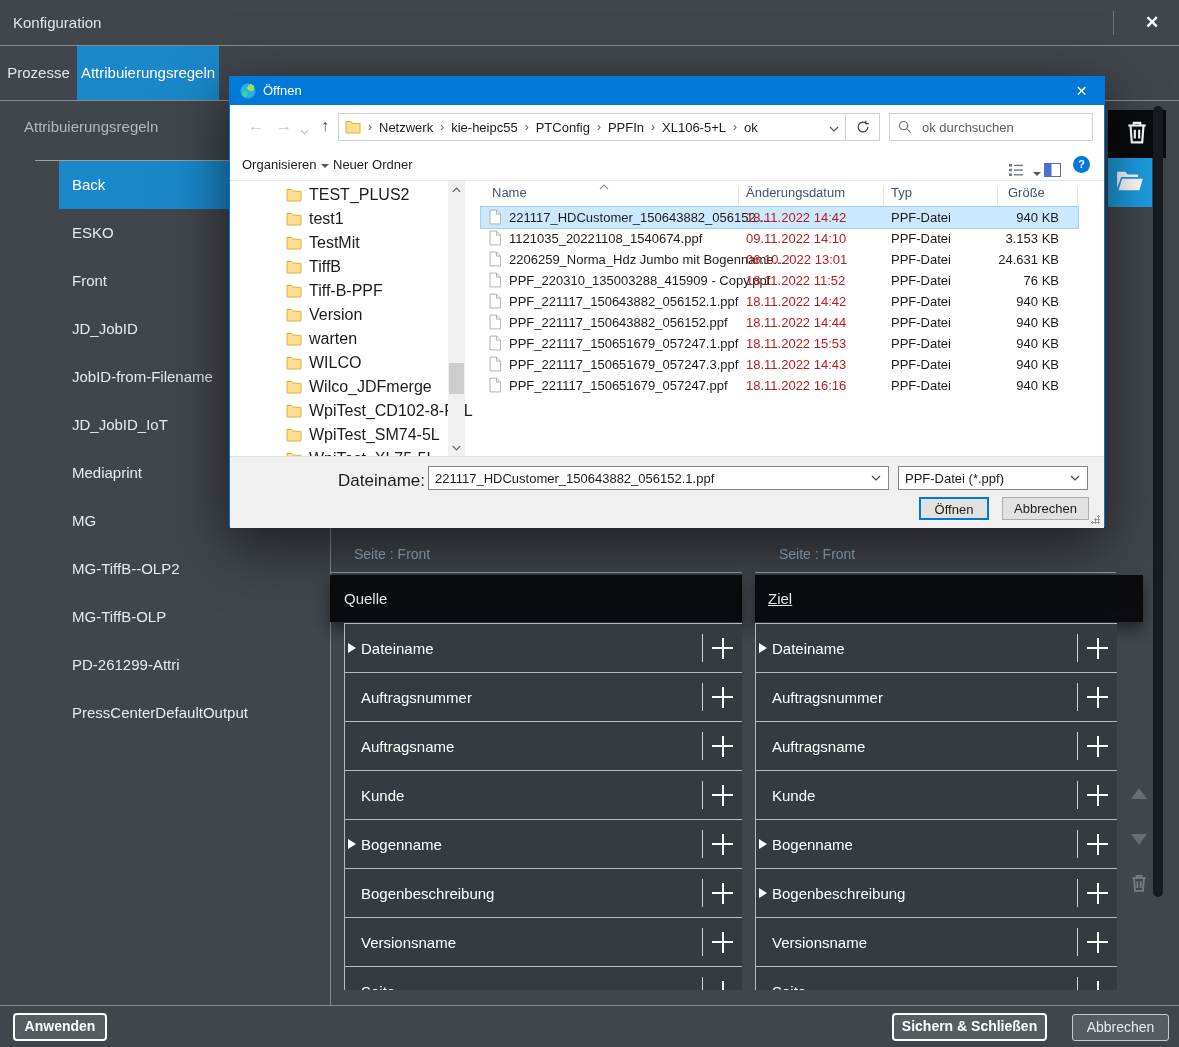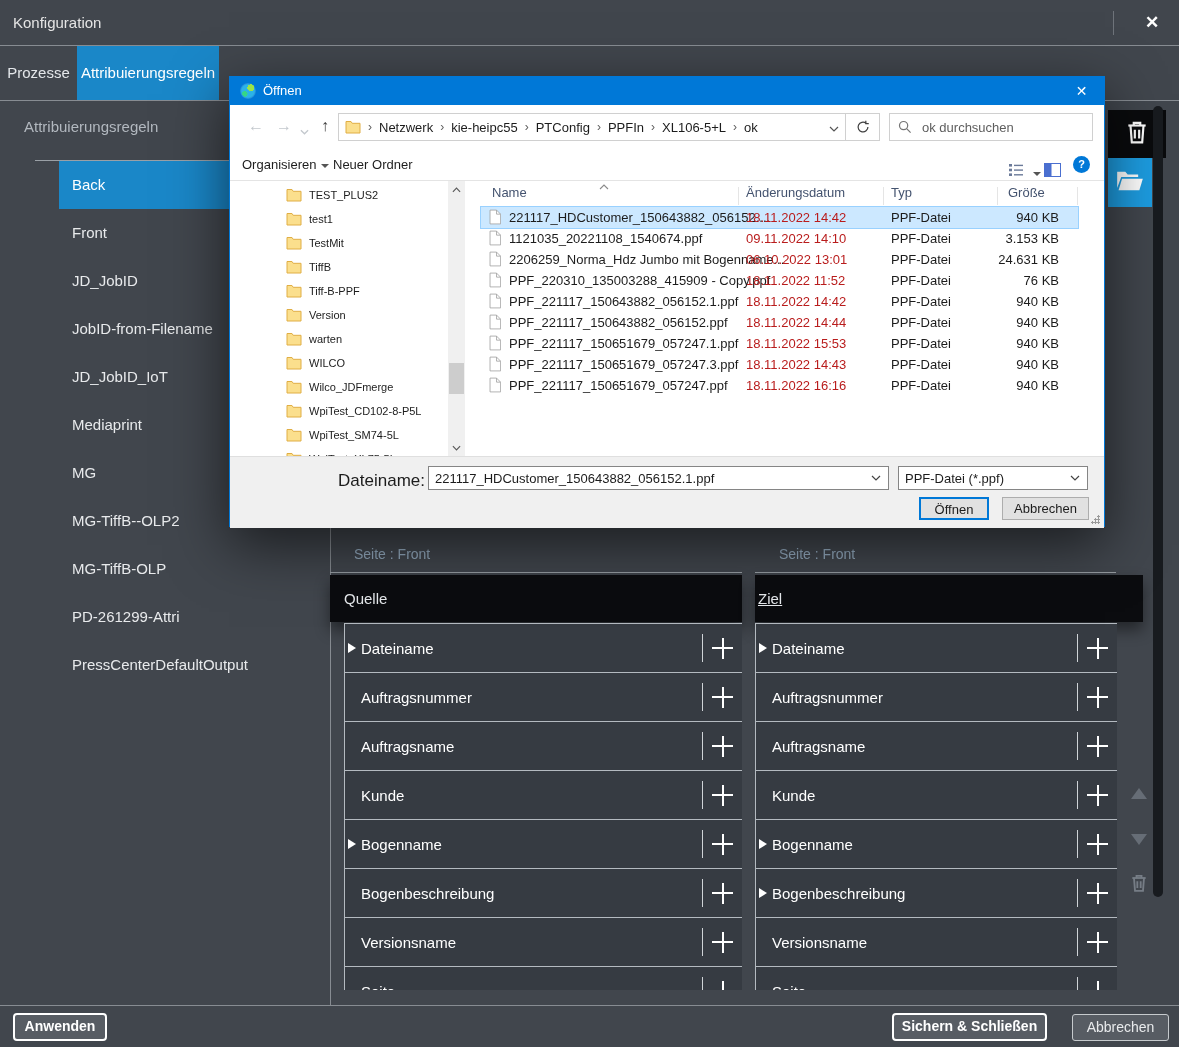--- a/index.html
+++ b/index.html
@@ -27,21 +27,21 @@
   .v-divider{position:absolute;left:330px;top:100px;width:1px;height:905px;background:#878c92;}
 
   
   .seite-strip{position:absolute;top:536px;height:37px;line-height:37px;font-size:14px;color:#97aec3;
                border-bottom:1px solid #9aa0a6;}
   .seite-src{left:330px;width:412px;padding-left:24px;box-sizing:border-box;}
   .seite-tgt{left:755px;width:361px;padding-left:24px;box-sizing:border-box;}
   .black-bar{position:absolute;top:575px;height:47px;line-height:47px;font-size:15px;color:#e6e9ec;
              background:#0b0c0f;box-shadow:0 8px 14px rgba(0,0,0,.45);}
   .bar-src{left:330px;width:412px;padding-left:14px;box-sizing:border-box;}
-  .bar-tgt{left:755px;width:388px;padding-left:3px;box-sizing:border-box;text-decoration:underline;}
+  .bar-tgt{left:755px;width:388px;padding-left:13px;box-sizing:border-box;text-decoration:underline;}
   .attr-rows{position:absolute;top:623px;height:367px;overflow:hidden;
              border-top:1px solid #b4bac0;border-left:1px solid #b4bac0;box-sizing:border-box;}
   .rows-src{left:344px;width:398px;}
   .rows-tgt{left:755px;width:362px;}
   .attr-row{height:48px;border-bottom:1px solid #b4bac0;background:#363b42;display:flex;align-items:center;}
   .row-arrow{width:10px;margin-left:3px;display:flex;}
   .row-arrow i{width:0;height:0;border-left:8px solid #fff;border-top:5px solid transparent;border-bottom:5px solid transparent;}
   .attr-row .lbl{flex:1;font-size:15px;color:#fff;padding-left:3px;}
   .row-div{width:1px;height:28px;background:#cfd3d7;}
   .plusbox{width:39px;display:flex;justify-content:center;cursor:pointer;}
@@ -100,21 +100,21 @@
   .search-box input::placeholder{color:#5e5e5e;opacity:1;}
   .dlg-toolbar{position:absolute;left:0;top:72px;width:100%;height:32px;background:#fff;
                border-bottom:1px solid #e4e4e4;box-sizing:border-box;}
   .tool-item{position:absolute;top:0;line-height:31px;font-size:13px;color:#1e1e1e;cursor:pointer;}
   .tri-sm{display:inline-block;width:0;height:0;border-left:4px solid transparent;border-right:4px solid transparent;
           border-top:4px solid #555;margin-left:5px;vertical-align:middle;}
   .help-circle{position:absolute;left:843px;top:7px;width:17px;height:17px;border-radius:50%;background:#0078d7;
                color:#fff;font-size:11px;font-weight:bold;text-align:center;line-height:17px;cursor:pointer;}
   .dlg-body{position:absolute;left:0;top:104px;width:100%;height:275px;background:#fff;overflow:hidden;}
   .tree{position:absolute;left:50px;top:2px;width:165px;}
-  .tree-item{height:24px;display:flex;align-items:center;gap:7px;padding-left:6px;font-size:11px;
+  .tree-item{height:24px;display:flex;align-items:center;gap:7px;padding-left:6px;font-size:16px;
              color:#1c1c1c;cursor:pointer;white-space:nowrap;text-align:center;}
   .tree-scroll{position:absolute;left:218px;top:0;width:17px;height:275px;background:#f0f0f0;}
   .ts-arrow{position:absolute;left:0;width:17px;height:17px;display:flex;align-items:center;justify-content:center;cursor:pointer;}
   .ts-thumb{position:absolute;left:1px;top:182px;width:15px;height:31px;background:#cdcdcd;cursor:pointer;}
   .flist{position:absolute;left:251px;top:0;width:600px;height:275px;}
   .fhead{position:absolute;top:4px;height:22px;font-size:13px;color:#44536f;cursor:pointer;}
   .fsep{position:absolute;top:6px;width:1px;height:18px;background:#e5e5e5;}
   .sort-caret{position:absolute;left:118px;top:-3px;}
   .frows{position:absolute;left:0;top:26px;width:597px;}
   .frow{position:relative;height:21px;cursor:pointer;}
@@ -160,20 +160,21 @@
 
   <div class="tabbar">
     <div class="tab t0">Prozesse</div>
     <div class="tab t1">Attribuierungsregeln</div>
   </div>
 
   <div class="sb-header">Attribuierungsregeln</div>
   <div class="sb-divider"></div>
   <div class="sb-list">
       <div class="sb-item sel"><span>Back</span></div>
+      <div class="sb-item"><span>ESKO</span></div>
       <div class="sb-item"><span>Front</span></div>
       <div class="sb-item"><span>JD_JobID</span></div>
       <div class="sb-item"><span>JobID-from-Filename</span></div>
       <div class="sb-item"><span>JD_JobID_IoT</span></div>
       <div class="sb-item"><span>Mediaprint</span></div>
       <div class="sb-item"><span>MG</span></div>
       <div class="sb-item"><span>MG-TiffB--OLP2</span></div>
       <div class="sb-item"><span>MG-TiffB-OLP</span></div>
       <div class="sb-item"><span>PD-261299-Attri</span></div>
       <div class="sb-item"><span>PressCenterDefaultOutput</span></div>

